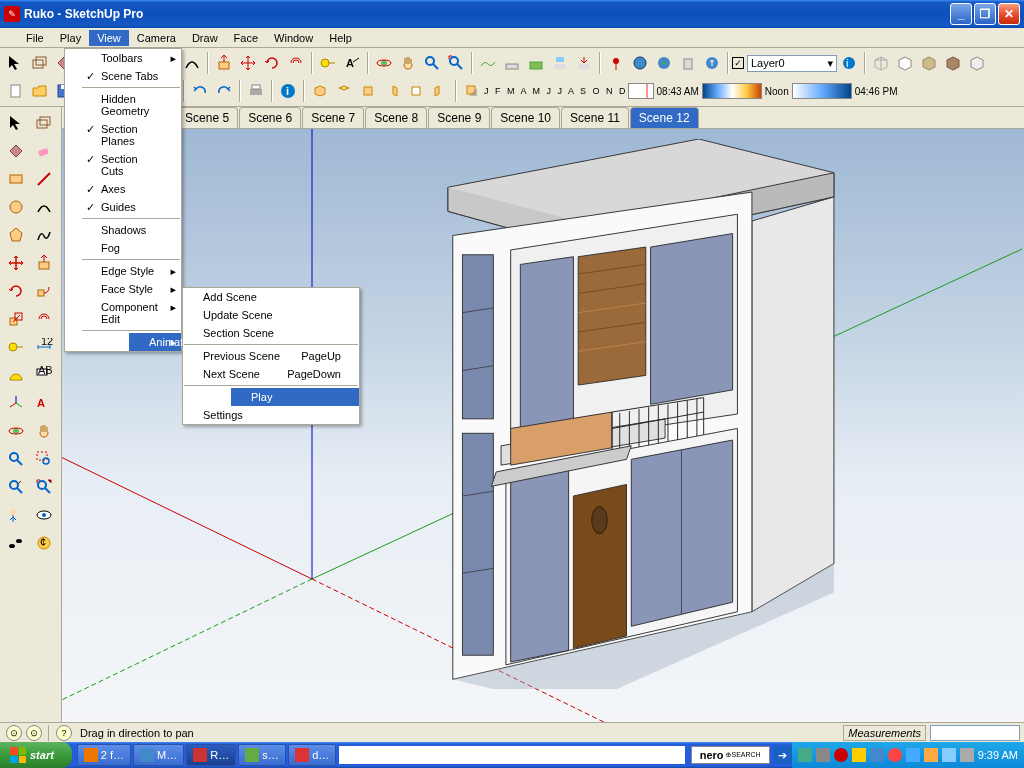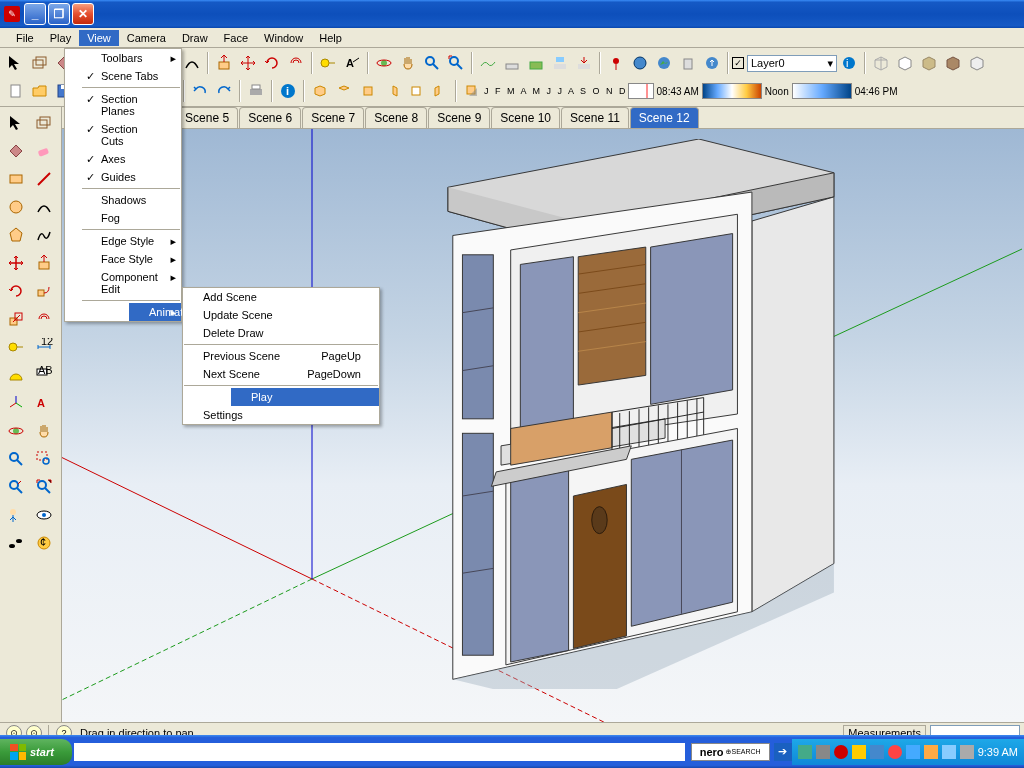--- a/index.html
+++ b/index.html
@@ -9,21 +9,21 @@
 .titlebar { height:28px; background:linear-gradient(to bottom,#3a8cf7 0%,#1559c5 8%,#0d4fbb 50%,#1559c5 92%,#0846ad 100%); display:flex; align-items:center; padding:0 4px; color:#fff; }
 .titlebar .icon { width:16px; height:16px; background:#c00; border-radius:2px; margin-right:4px; display:flex; align-items:center; justify-content:center; font-size:9px; }
 .titlebar .title { flex:1; font-weight:bold; font-size:12px; }
 .winbtns { display:flex; gap:2px; }
 .winbtn { width:22px; height:22px; border:1px solid #fff; border-radius:3px; display:flex; align-items:center; justify-content:center; color:#fff; font-weight:bold; font-size:12px; }
 .winbtn.min { background:linear-gradient(#7ba7e8,#2a63c8); }
 .winbtn.max { background:linear-gradient(#7ba7e8,#2a63c8); }
 .winbtn.close { background:linear-gradient(#f89e7e,#e54f2f,#c52a0a); }
 
 
-.menubar { height:20px; background:#ece9d8; display:flex; align-items:center; padding:0 8px; border-bottom:1px solid #aca899; }
+.menubar { height:20px; background:#ece9d8; display:flex; align-items:center; padding:0 18px; border-bottom:1px solid #aca899; }
 .menubar .mitem { padding:2px 8px; cursor:default; }
 .menubar .mitem.active { background:#316ac5; color:#fff; }
 
 
 .toolbars { background:#ece9d8; padding:1px 0; border-bottom:1px solid #aca899; }
 .tbrow { display:flex; align-items:center; padding:1px 4px; gap:0px; height:28px; }
 .tbtn { width:24px; height:24px; display:flex; align-items:center; justify-content:center; border:1px solid transparent; margin:0 0px; }
 .tbtn svg { width:18px; height:18px; }
 .tdiv { width:2px; height:22px; border-left:1px solid #aca899; border-right:1px solid #fff; margin:0 3px; }
 .layerbox { background:#fff; border:1px solid #7f9db9; padding:1px 3px; width:90px; display:flex; align-items:center; justify-content:space-between; }
@@ -42,50 +42,51 @@
 .stab { padding:3px 8px; background:#ece9d8; border:1px solid #aca899; border-bottom:none; margin-right:1px; border-radius:4px 4px 0 0; font-size:12px;}
 .stab.active { background:#316ac5; color:#fff; }
 
 
 .viewport { position:absolute; left:62px; top:129px; right:0; bottom:46px; background:linear-gradient(to bottom,#9fb8d4 0%,#c4d4e4 35%,#e8eef5 60%,#f4f6f8 100%); overflow:hidden; }
 .building { position:absolute; left:310px; top:10px; width:480px; height:550px; }
 
 
 .dropdown { position:absolute; background:#fff; border:1px solid #aca899; box-shadow:2px 2px 3px rgba(0,0,0,0.3); z-index:100; }
 .dropdown.view { left:64px; top:48px; width:118px;padding-left:16px; }
-.dropdown.anim { left:182px; top:287px; width:198px; }
+.dropdown.anim { left:182px; top:287px; width:178px; }
 .ditem { padding:3px 18px 3px 20px; position:relative; display:flex; justify-content:space-between; }
 .ditem.hl { background:#316ac5; color:#fff;margin-left:48px; }
 .ditem .check { position:absolute; left:5px; }
 .ditem .arrow { position:absolute; right:5px; }
 .dsep { height:1px; background:#aca899; margin:2px 1px; }
 
 
 .statusbar { position:absolute; left:0; right:0; bottom:26px; height:20px; background:#ece9d8; display:flex; align-items:center; border-top:1px solid #aca899; padding:0 4px;}
 .statusbar .sicon { width:16px;height:16px; border:1px solid #888; border-radius:50%; background:#ffc; margin:0 2px; display:flex;align-items:center;justify-content:center;font-size:9px;}
-.measurements { margin-left:auto; padding:1px 4px; border:1px solid #aca899; background:#ece9d8; }
+.measurements { margin-left:auto; padding:1px 4px; border:1px solid #aca899; background:#ece9d8;font-style:italic; }
 .measurebox { width:90px; height:16px; background:#fff; border:1px solid #7f9db9; margin-left:4px; }
 
 
-.taskbar { position:absolute; left:0; right:0; bottom:0; height:33px; background:linear-gradient(to bottom,#3e8cf0,#245edb 8%,#245edb 92%,#1848ad); display:flex; align-items:center; }
+.taskbar { position:absolute; left:0; right:0; bottom:0; height:26px; background:linear-gradient(to bottom,#3e8cf0,#245edb 8%,#245edb 92%,#1848ad); display:flex; align-items:center; }
 .startbtn { height:26px; padding:0 18px 0 10px; background:linear-gradient(to bottom,#5fb45f,#3a9b3a 50%,#2a7e2a); color:#fff; font-weight:bold; font-style:italic; font-size:14px; display:flex; align-items:center; border-radius:0 10px 10px 0; }
 .startbtn .winlogo { width:16px; height:16px; margin-right:4px; display:grid; grid-template-columns:1fr 1fr; grid-template-rows:1fr 1fr; gap:1px; }
 .startbtn .winlogo span:nth-child(1){background:#f25022;} .startbtn .winlogo span:nth-child(2){background:#7fba00;} .startbtn .winlogo span:nth-child(3){background:#00a4ef;} .startbtn .winlogo span:nth-child(4){background:#ffb900;}
 .taskitem { height:22px; margin:0 1px; padding:0 6px; background:linear-gradient(#5a8ee8,#3a6cd0); border:1px solid #2a50a8; border-radius:2px; color:#fff; display:flex; align-items:center; gap:3px; font-size:10px; min-width:48px;}
 .taskitem.active { background:linear-gradient(#2a5cc0,#1a4090); }
 .tray { margin-left:auto; height:26px; background:linear-gradient(#1ea8e8,#0e88d8); display:flex; align-items:center; padding:0 6px; gap:4px; color:#fff; font-size:10px;}
 .tray .ticon { width:14px; height:14px; }
 .nero { flex:0 0 auto; padding:0 8px; background:#fff; height:18px; display:flex; align-items:center; font-weight:bold; font-size:10px; border:1px solid #888; margin:0 4px;}
 .searchbox { flex:1; background:#fff; height:18px; margin:0 2px; }
 </style>
 </head>
 <body>
 
 <div class="titlebar">
   <div class="icon">✎</div>
+  <div class="title">Ruko - SketchUp Pro</div>
   <div class="winbtns">
     <div class="winbtn min">_</div>
     <div class="winbtn max">❐</div>
     <div class="winbtn close">✕</div>
   </div>
 </div>
 
 <div class="menubar" id="menubar">
     <div class="mitem">File</div>
     <div class="mitem">Play</div>
@@ -689,20 +690,23 @@
     <div class="ditem">
       <span>Toolbars</span>
       <span class="arrow">▸</span>
     </div>
     <div class="ditem">
       <span class="check">✓</span>
       <span>Scene Tabs</span>
     </div>
     <div class="dsep"></div>
     <div class="ditem">
+      <span>Hidden Geometry</span>
+    </div>
+    <div class="ditem">
       <span class="check">✓</span>
       <span>Section Planes</span>
     </div>
     <div class="ditem">
       <span class="check">✓</span>
       <span>Section Cuts</span>
     </div>
     <div class="ditem">
       <span class="check">✓</span>
       <span>Axes</span>
@@ -739,21 +743,21 @@
   </div>
 
 <div class="dropdown anim" id="animmenu">
     <div class="ditem">
       <span>Add Scene</span>
     </div>
     <div class="ditem">
       <span>Update Scene</span>
     </div>
     <div class="ditem">
-      <span>Delete Draw</span>
+      <span>Section Scene</span>
     </div>
     <div class="dsep"></div>
     <div class="ditem">
       <span>Previous Scene</span>
       <span>PageUp</span>
     </div>
     <div class="ditem">
       <span>Next Scene</span>
       <span>PageDown</span>
     </div>
@@ -779,20 +783,42 @@
 <div class="taskbar">
   <div class="startbtn">
     <div class="winlogo">
         <span></span>
         <span></span>
         <span></span>
         <span></span>
       </div>
     <span>start</span>
   </div>
+  <div id="taskitems" style="display:flex;align-items:center;margin-left:4px;">
+      <div class="taskitem">
+        <div style="width: 14px; height: 14px; background: rgb(238, 119, 0);"></div>
+        <span>2 f…</span>
+      </div>
+      <div class="taskitem">
+        <div style="width: 14px; height: 14px; background: rgb(68, 136, 204);"></div>
+        <span>M…</span>
+      </div>
+      <div class="taskitem active">
+        <div style="width: 14px; height: 14px; background: rgb(204, 51, 51);"></div>
+        <span>R…</span>
+      </div>
+      <div class="taskitem">
+        <div style="width: 14px; height: 14px; background: rgb(102, 170, 68);"></div>
+        <span>s…</span>
+      </div>
+      <div class="taskitem">
+        <div style="width: 14px; height: 14px; background: rgb(221, 51, 51);"></div>
+        <span>d…</span>
+      </div>
+    </div>
   <div class="searchbox"></div>
   <div class="nero">
     <span>nero</span>
     <span style="font-size:7px;font-weight:normal;margin-left:2px;">⊕SEARCH</span>
   </div>
   <div style="width:18px;height:18px;background:#1a60c0;display:flex;align-items:center;justify-content:center;color:#fff;">➔</div>
   <div class="tray">
     <div class="ticon" style="background:#4a8"></div>
     <div class="ticon" style="background:#888"></div>
     <div class="ticon" style="background:#c00;border-radius:50%"></div>

